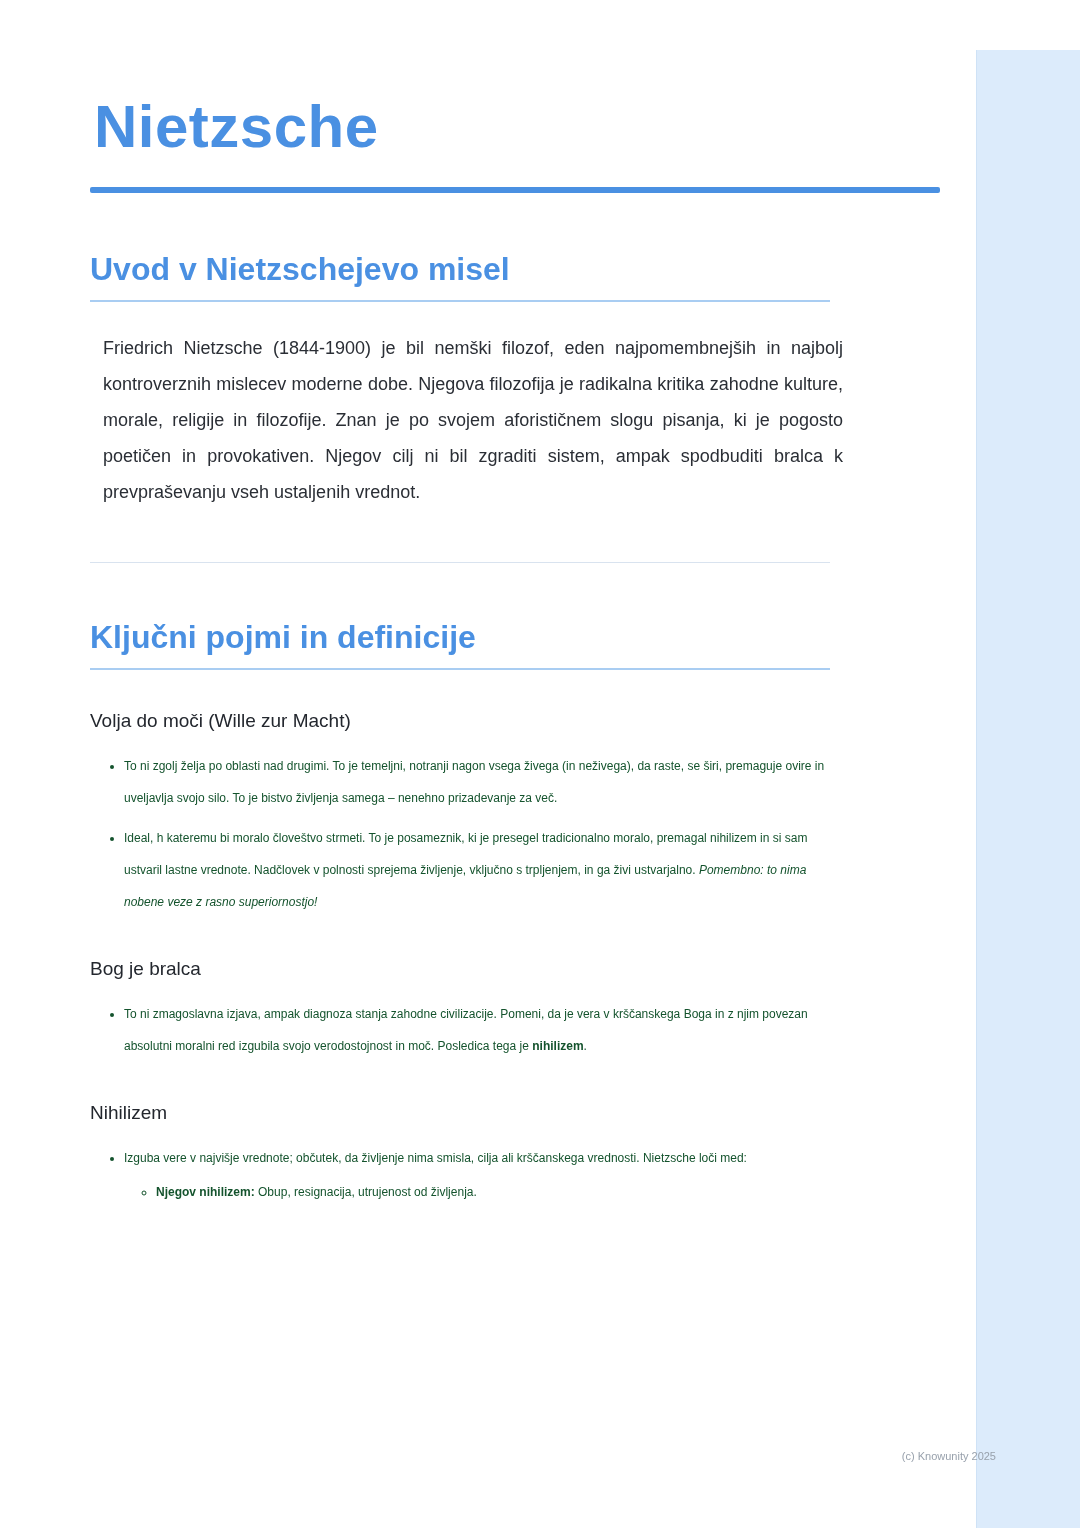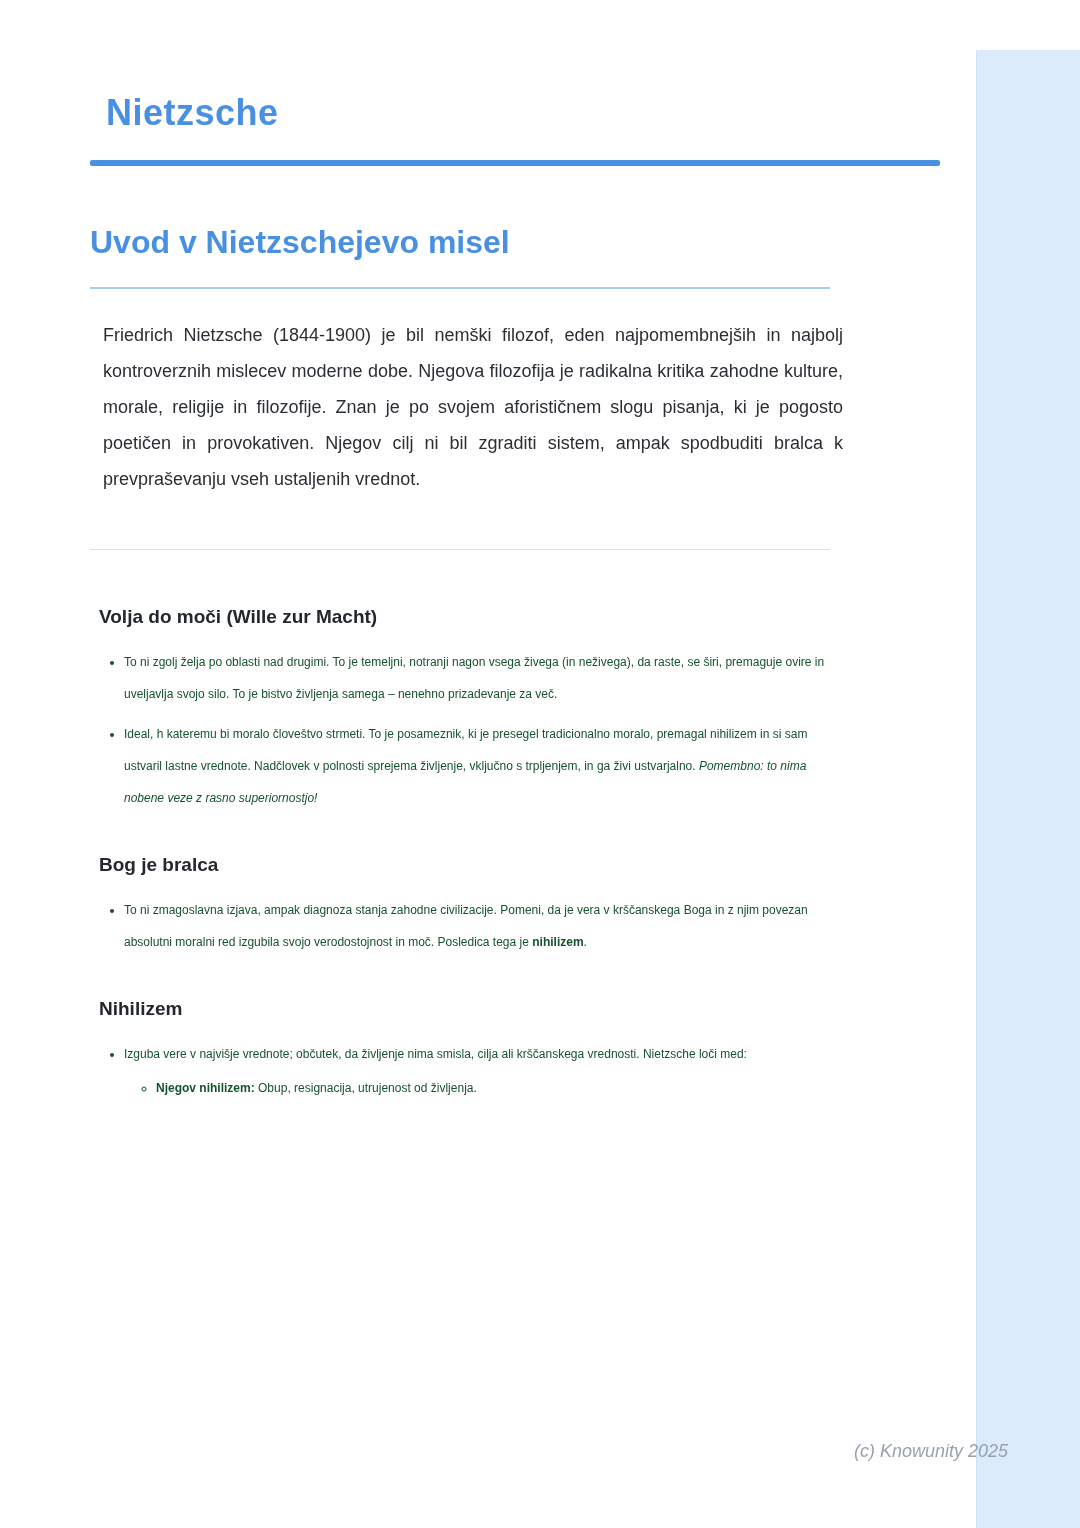--- a/index.html
+++ b/index.html
@@ -23,39 +23,39 @@
     height: 1478px;
     background: #dcebfb;
     border-left: 1px solid #cfe2f6;
   }
   .content {
     position: relative;
     padding: 92px 0 0 90px;
     width: 850px;
   }
   .doc-title {
-    font-size: 36px;
+    font-size: 60px;
     font-weight: 800;
     letter-spacing: 0.5px;
     color: #4a90e2;
-    margin: 0 0 26px 16px;
+    margin: 0 0 26px 4px;
   }
   .title-rule {
     width: 850px;
     height: 6px;
     background: #4a90e2;
     border-radius: 2px;
     margin-bottom: 58px;
   }
   .section-heading {
     font-size: 32px;
     font-weight: 700;
     color: #4a90e2;
     margin: 0 0 14px 0;
-    padding-bottom: 26px;
+    padding-bottom: 12px;
     border-bottom: 2px solid #a9cdf2;
     width: 740px;
   }
   .body-text {
     width: 740px;
     font-size: 18px;
     line-height: 36px;
     color: #2a2e35;
   }
   .intro-paragraph {
@@ -63,67 +63,67 @@
     margin: 28px 0 0 13px;
   }
   .divider {
     width: 740px;
     height: 0;
     border-top: 1px solid #d9e3ef;
     margin: 52px 0 56px 0;
   }
   .term-heading {
     font-size: 19px;
-    font-weight: 700;
+    font-weight: 400;
     color: #23272e;
-    margin: 40px 0 18px 9px;
+    margin: 40px 0 18px 0;
   }
   ul.bullet-list {
     margin: 0 0 8px 0;
     padding-left: 34px;
     width: 706px;
     font-size: 12px;
     line-height: 32px;
     color: #14532d;
     list-style: disc;
   }
   ul.bullet-list > li { margin-bottom: 6px; }
   ul.sub-list {
     margin: 2px 0 0 0;
     padding-left: 32px;
     list-style: circle;
   }
   .italic-note { font-style: italic; }
   .bold-inline { font-weight: 700; }
   .footer-credit {
     position: absolute;
-    right: 72px;
+    right: 84px;
     bottom: 66px;
-    font-size: 18px;
+    font-size: 11px;
     color: #98a1ac;
-    font-style: italic;
   }
 </style>
 </head>
 <body>
 
 <div class="page">
 
   <div class="side-strip"></div>
 
   <div class="content">
 
     <h1 class="doc-title">Nietzsche</h1>
     <div class="title-rule"></div>
 
     <h2 class="section-heading">Uvod v Nietzschejevo misel</h2>
     <p class="body-text intro-paragraph">Friedrich Nietzsche (1844-1900) je bil nemški filozof, eden najpomembnejših in najbolj kontroverznih mislecev moderne dobe. Njegova filozofija je radikalna kritika zahodne kulture, morale, religije in filozofije. Znan je po svojem aforističnem slogu pisanja, ki je pogosto poetičen in provokativen. Njegov cilj ni bil zgraditi sistem, ampak spodbuditi bralca k prevpraševanju vseh ustaljenih vrednot.</p>
 
     <div class="divider"></div>
 
+    <h2 class="section-heading">Ključni pojmi in definicije</h2>
 
     <h3 class="term-heading">Volja do moči (Wille zur Macht)</h3>
     <ul class="bullet-list">
       <li>
         <span>To ni zgolj želja po oblasti nad drugimi. To je temeljni, notranji nagon vsega živega (in neživega), da raste, se širi, premaguje ovire in uveljavlja svojo silo. To je bistvo življenja samega – nenehno prizadevanje za več.</span>
       </li>
     </ul>
 
     <ul class="bullet-list">
       <li>

